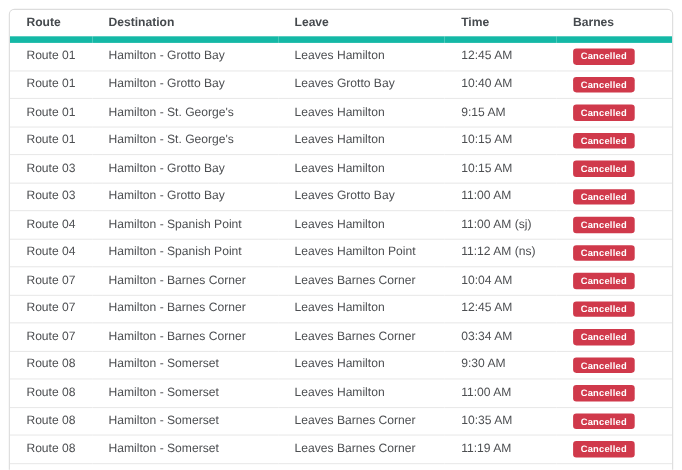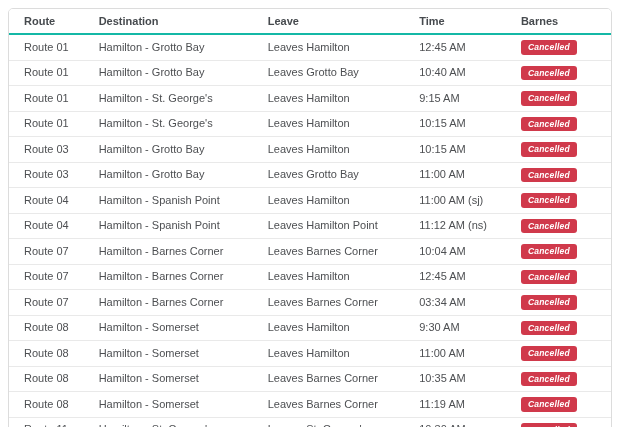--- a/index.html
+++ b/index.html
@@ -27,21 +27,21 @@
   table.schedule col.c-destination { width: 28.5%; }
   table.schedule col.c-leave       { width: 25.5%; }
   table.schedule col.c-time        { width: 17%;   }
   table.schedule col.c-status      { width: 18%;   }
   table.schedule thead th {
     text-align: left;
     font-weight: 700;
     font-size: 11px;
     color: #464a4e;
     padding: 6px 15px 6px 15px;
-    border-bottom: 2px solid #14b8a6;
+    border-bottom: 6px solid #14b8a6;
     background: #ffffff;
     white-space: nowrap;
     margin-top: 29px;
   }
   table.schedule tbody td {
     padding: 5px 15px;
     border-bottom: 1px solid #e9e9e9;
     background: #ffffff;
     line-height: 13px;
     white-space: nowrap;
@@ -52,21 +52,20 @@
   .badge {
     display: inline-block;
     background: var(--status-bg, #d0394b);
     color: var(--status-fg, #ffffff);
     font-size: 8.5px;
     font-weight: 700;
     line-height: 1;
     padding: 3px 7px 3px 7px;
     border-radius: 3px;
     letter-spacing: 0.2px;
-    font-style: italic;
   }
 </style>
 </head>
 <body>
 
 <div class="table-panel">
   <table class="schedule">
     <colgroup>
       <col class="c-route">
       <col class="c-destination">

